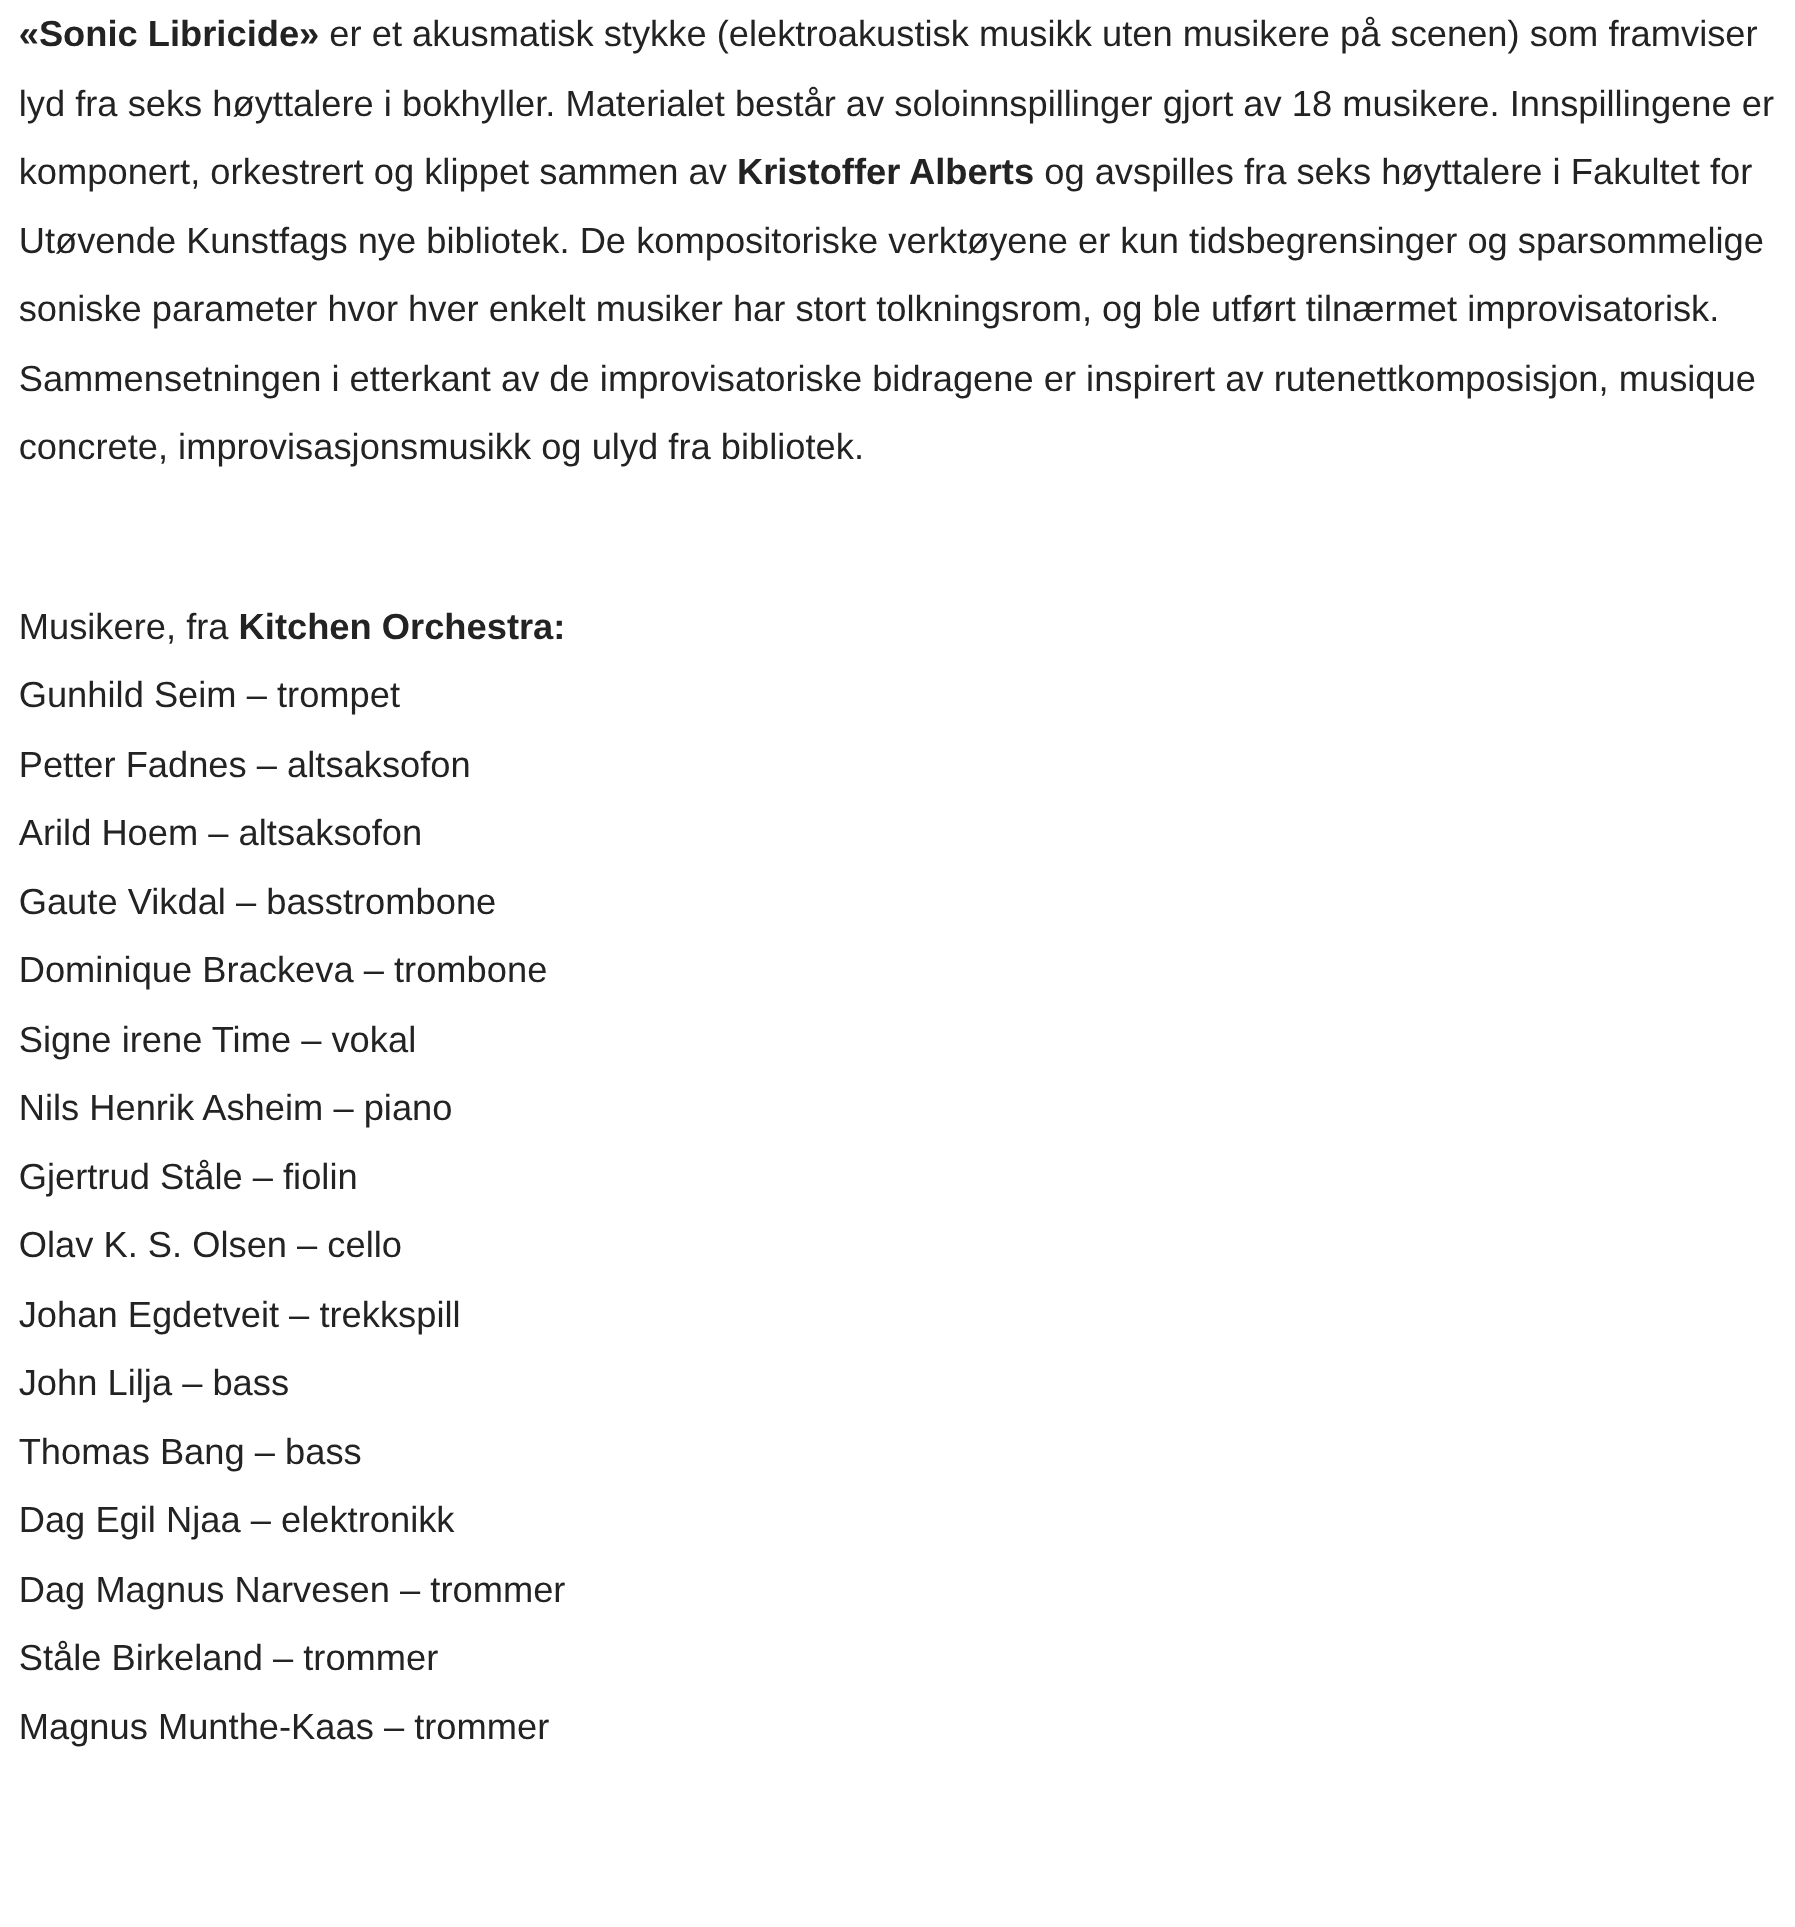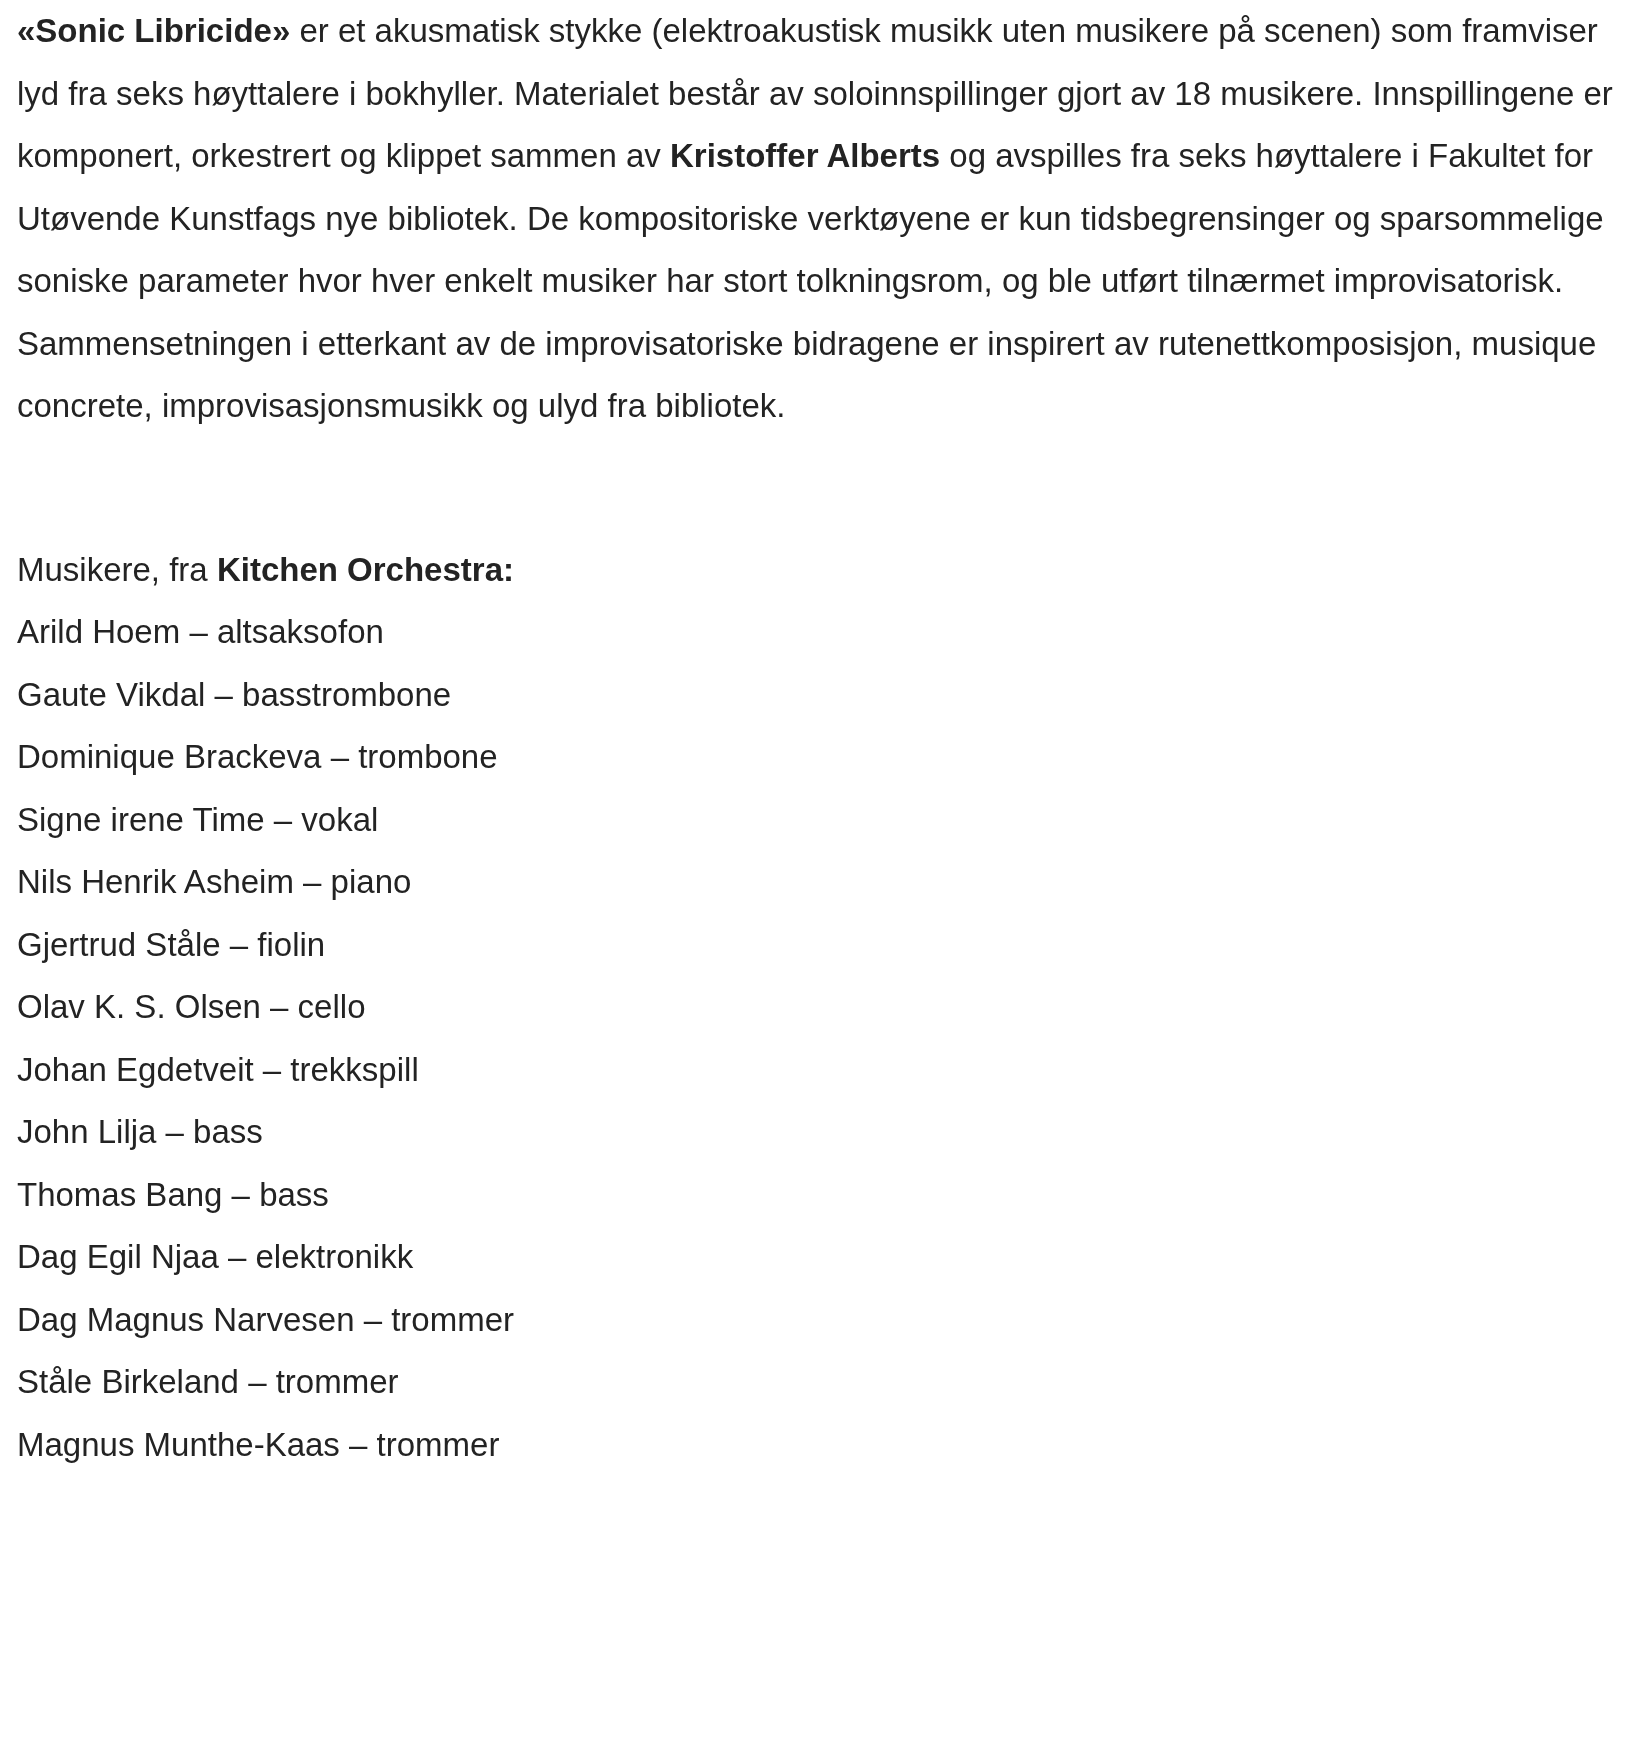--- a/index.html
+++ b/index.html
@@ -50,20 +50,22 @@
       <div class="intro-line"><span>Utøvende Kunstfags nye bibliotek. De kompositoriske verktøyene er kun tidsbegrensinger og sparsommelige</span></div>
       <div class="intro-line"><span>soniske parameter hvor hver enkelt musiker har stort tolkningsrom, og ble utført tilnærmet improvisatorisk.</span></div>
       <div class="intro-line"><span>Sammensetningen i etterkant av de improvisatoriske bidragene er inspirert av rutenettkomposisjon, musique</span></div>
       <div class="intro-line"><span>concrete, improvisasjonsmusikk og ulyd fra bibliotek.</span></div>
     </div>
 
   <section>
     <p class="musicians-header"><span>Musikere, fra </span><strong>Kitchen Orchestra:</strong></p>
 
     <div id="musicians-list">
+        <p class="musician-row">Gunhild Seim – trompet</p>
+        <p class="musician-row">Petter Fadnes – altsaksofon</p>
         <p class="musician-row">Arild Hoem – altsaksofon</p>
         <p class="musician-row">Gaute Vikdal – basstrombone</p>
         <p class="musician-row">Dominique Brackeva – trombone</p>
         <p class="musician-row">Signe irene Time – vokal</p>
         <p class="musician-row">Nils Henrik Asheim – piano</p>
         <p class="musician-row">Gjertrud Ståle – fiolin</p>
         <p class="musician-row">Olav K. S. Olsen – cello</p>
         <p class="musician-row">Johan Egdetveit – trekkspill</p>
         <p class="musician-row">John Lilja – bass</p>
         <p class="musician-row">Thomas Bang – bass</p>

